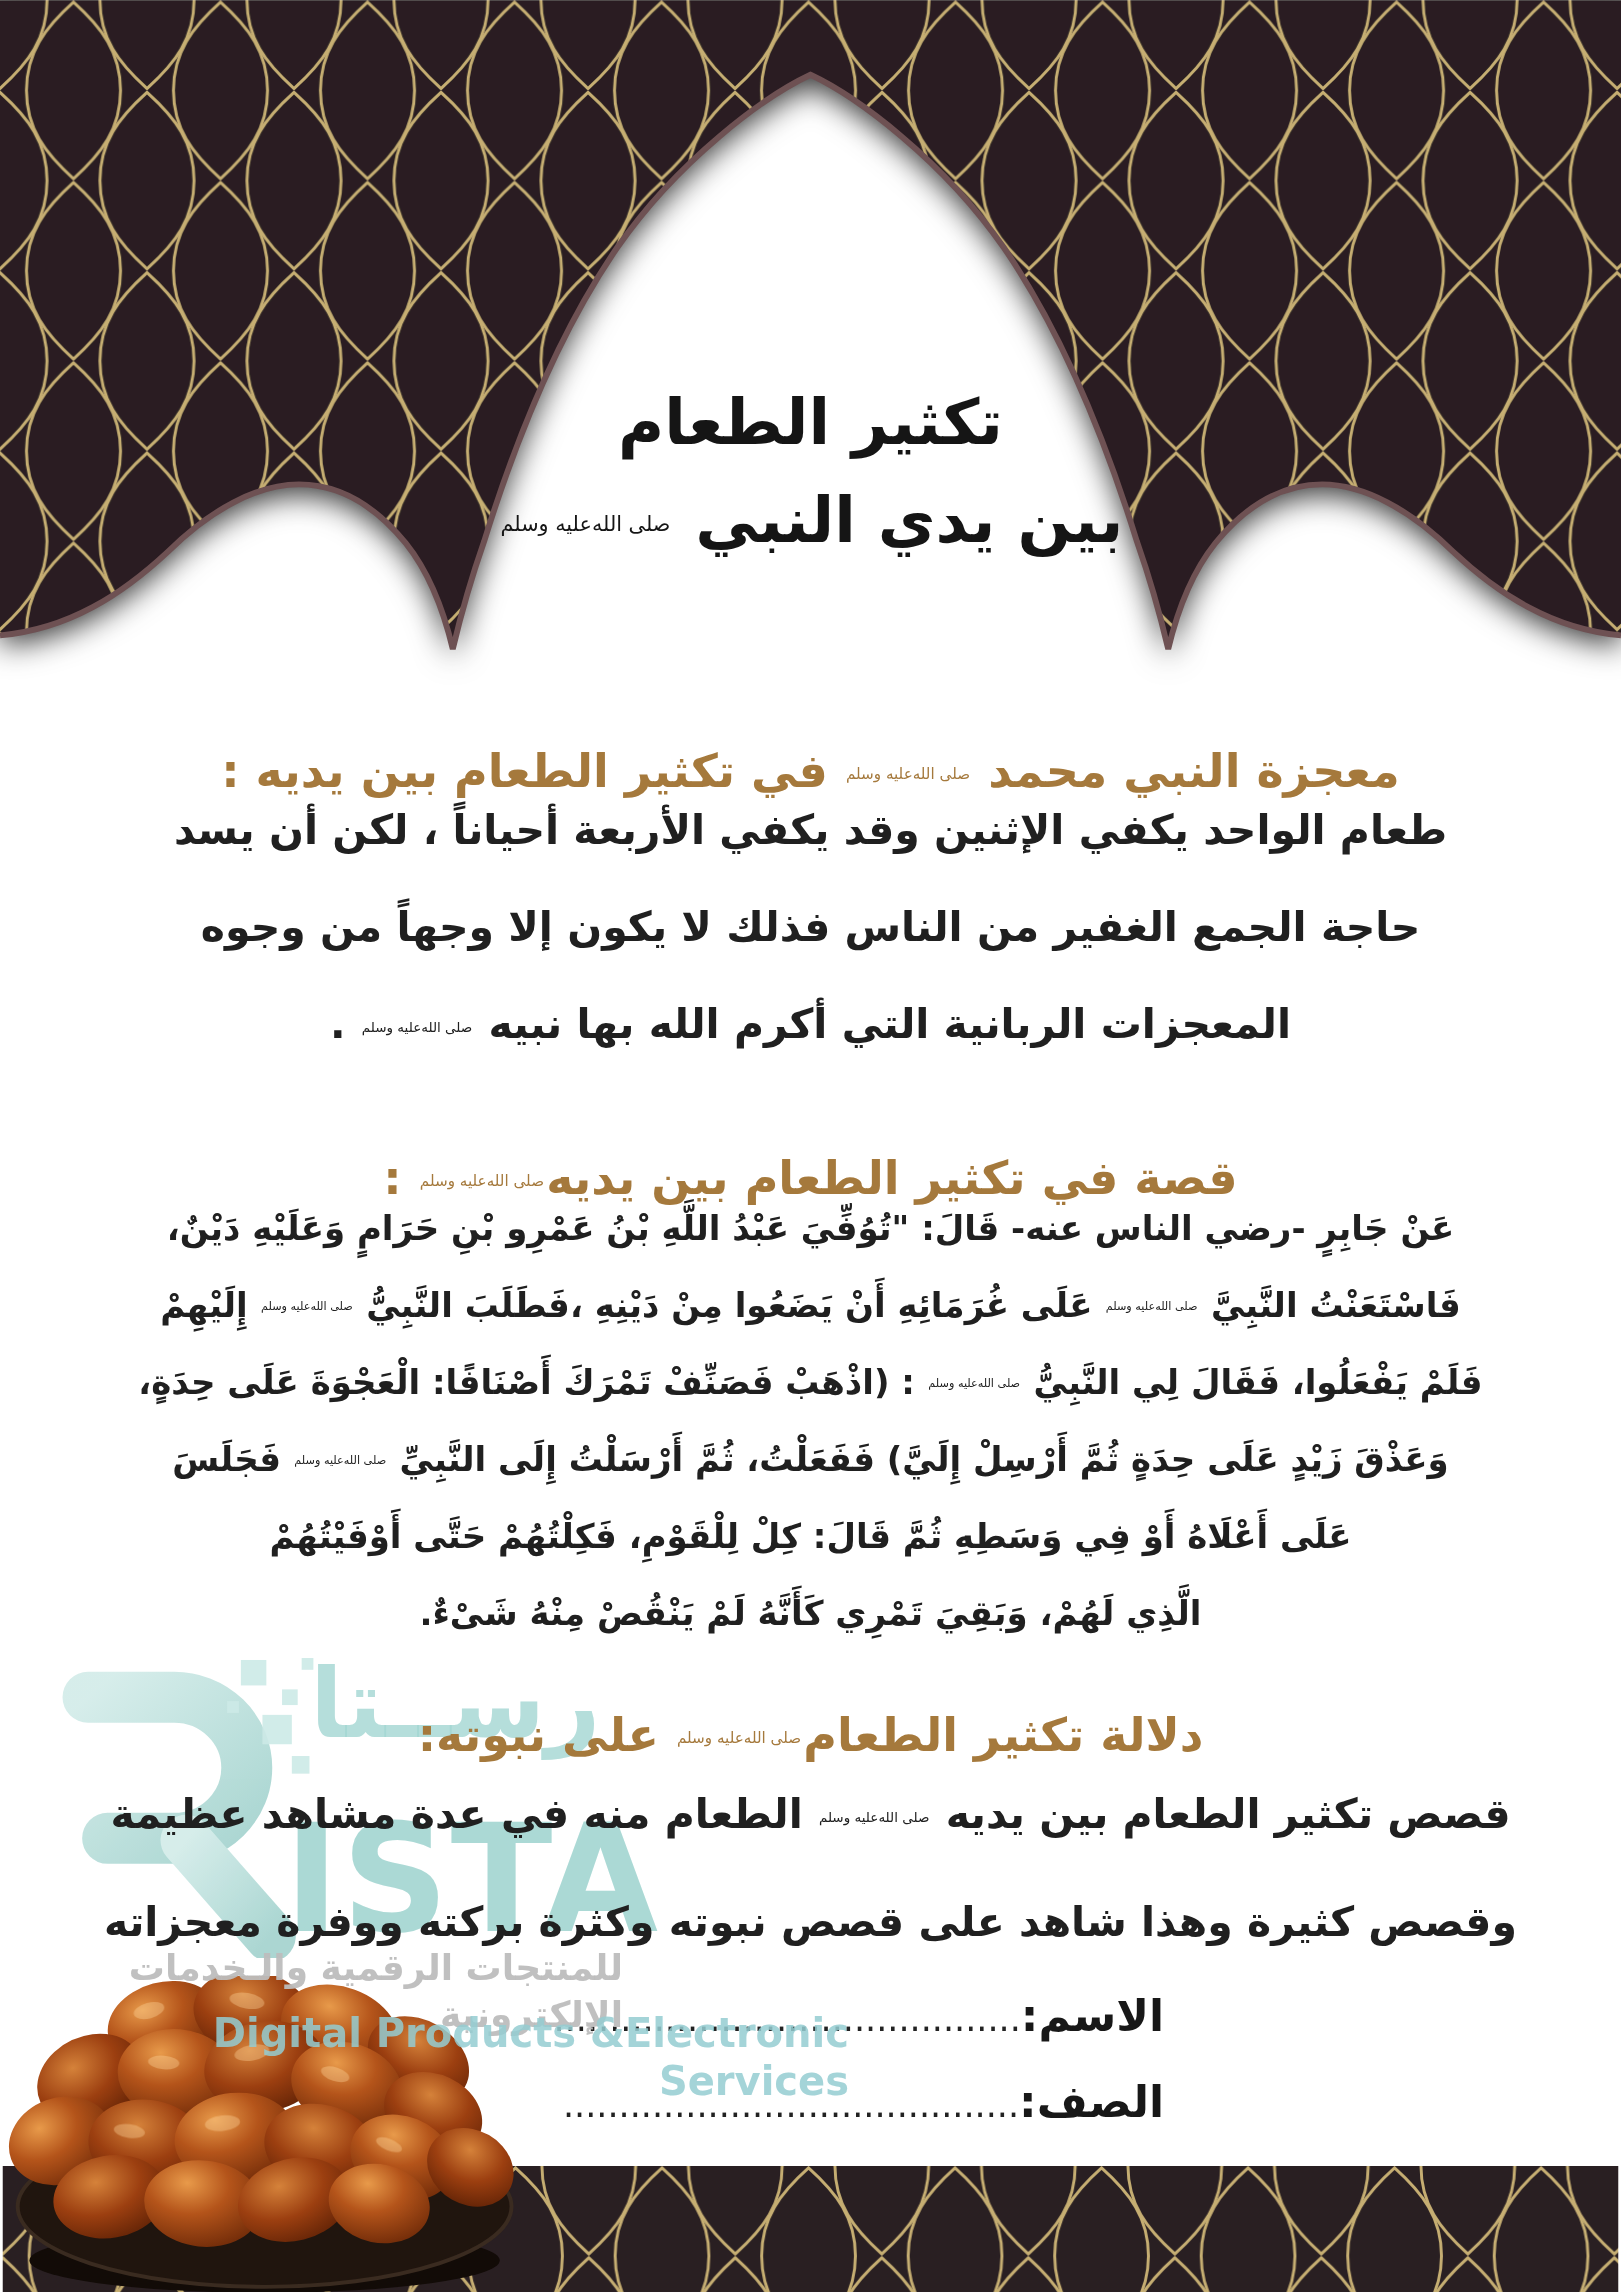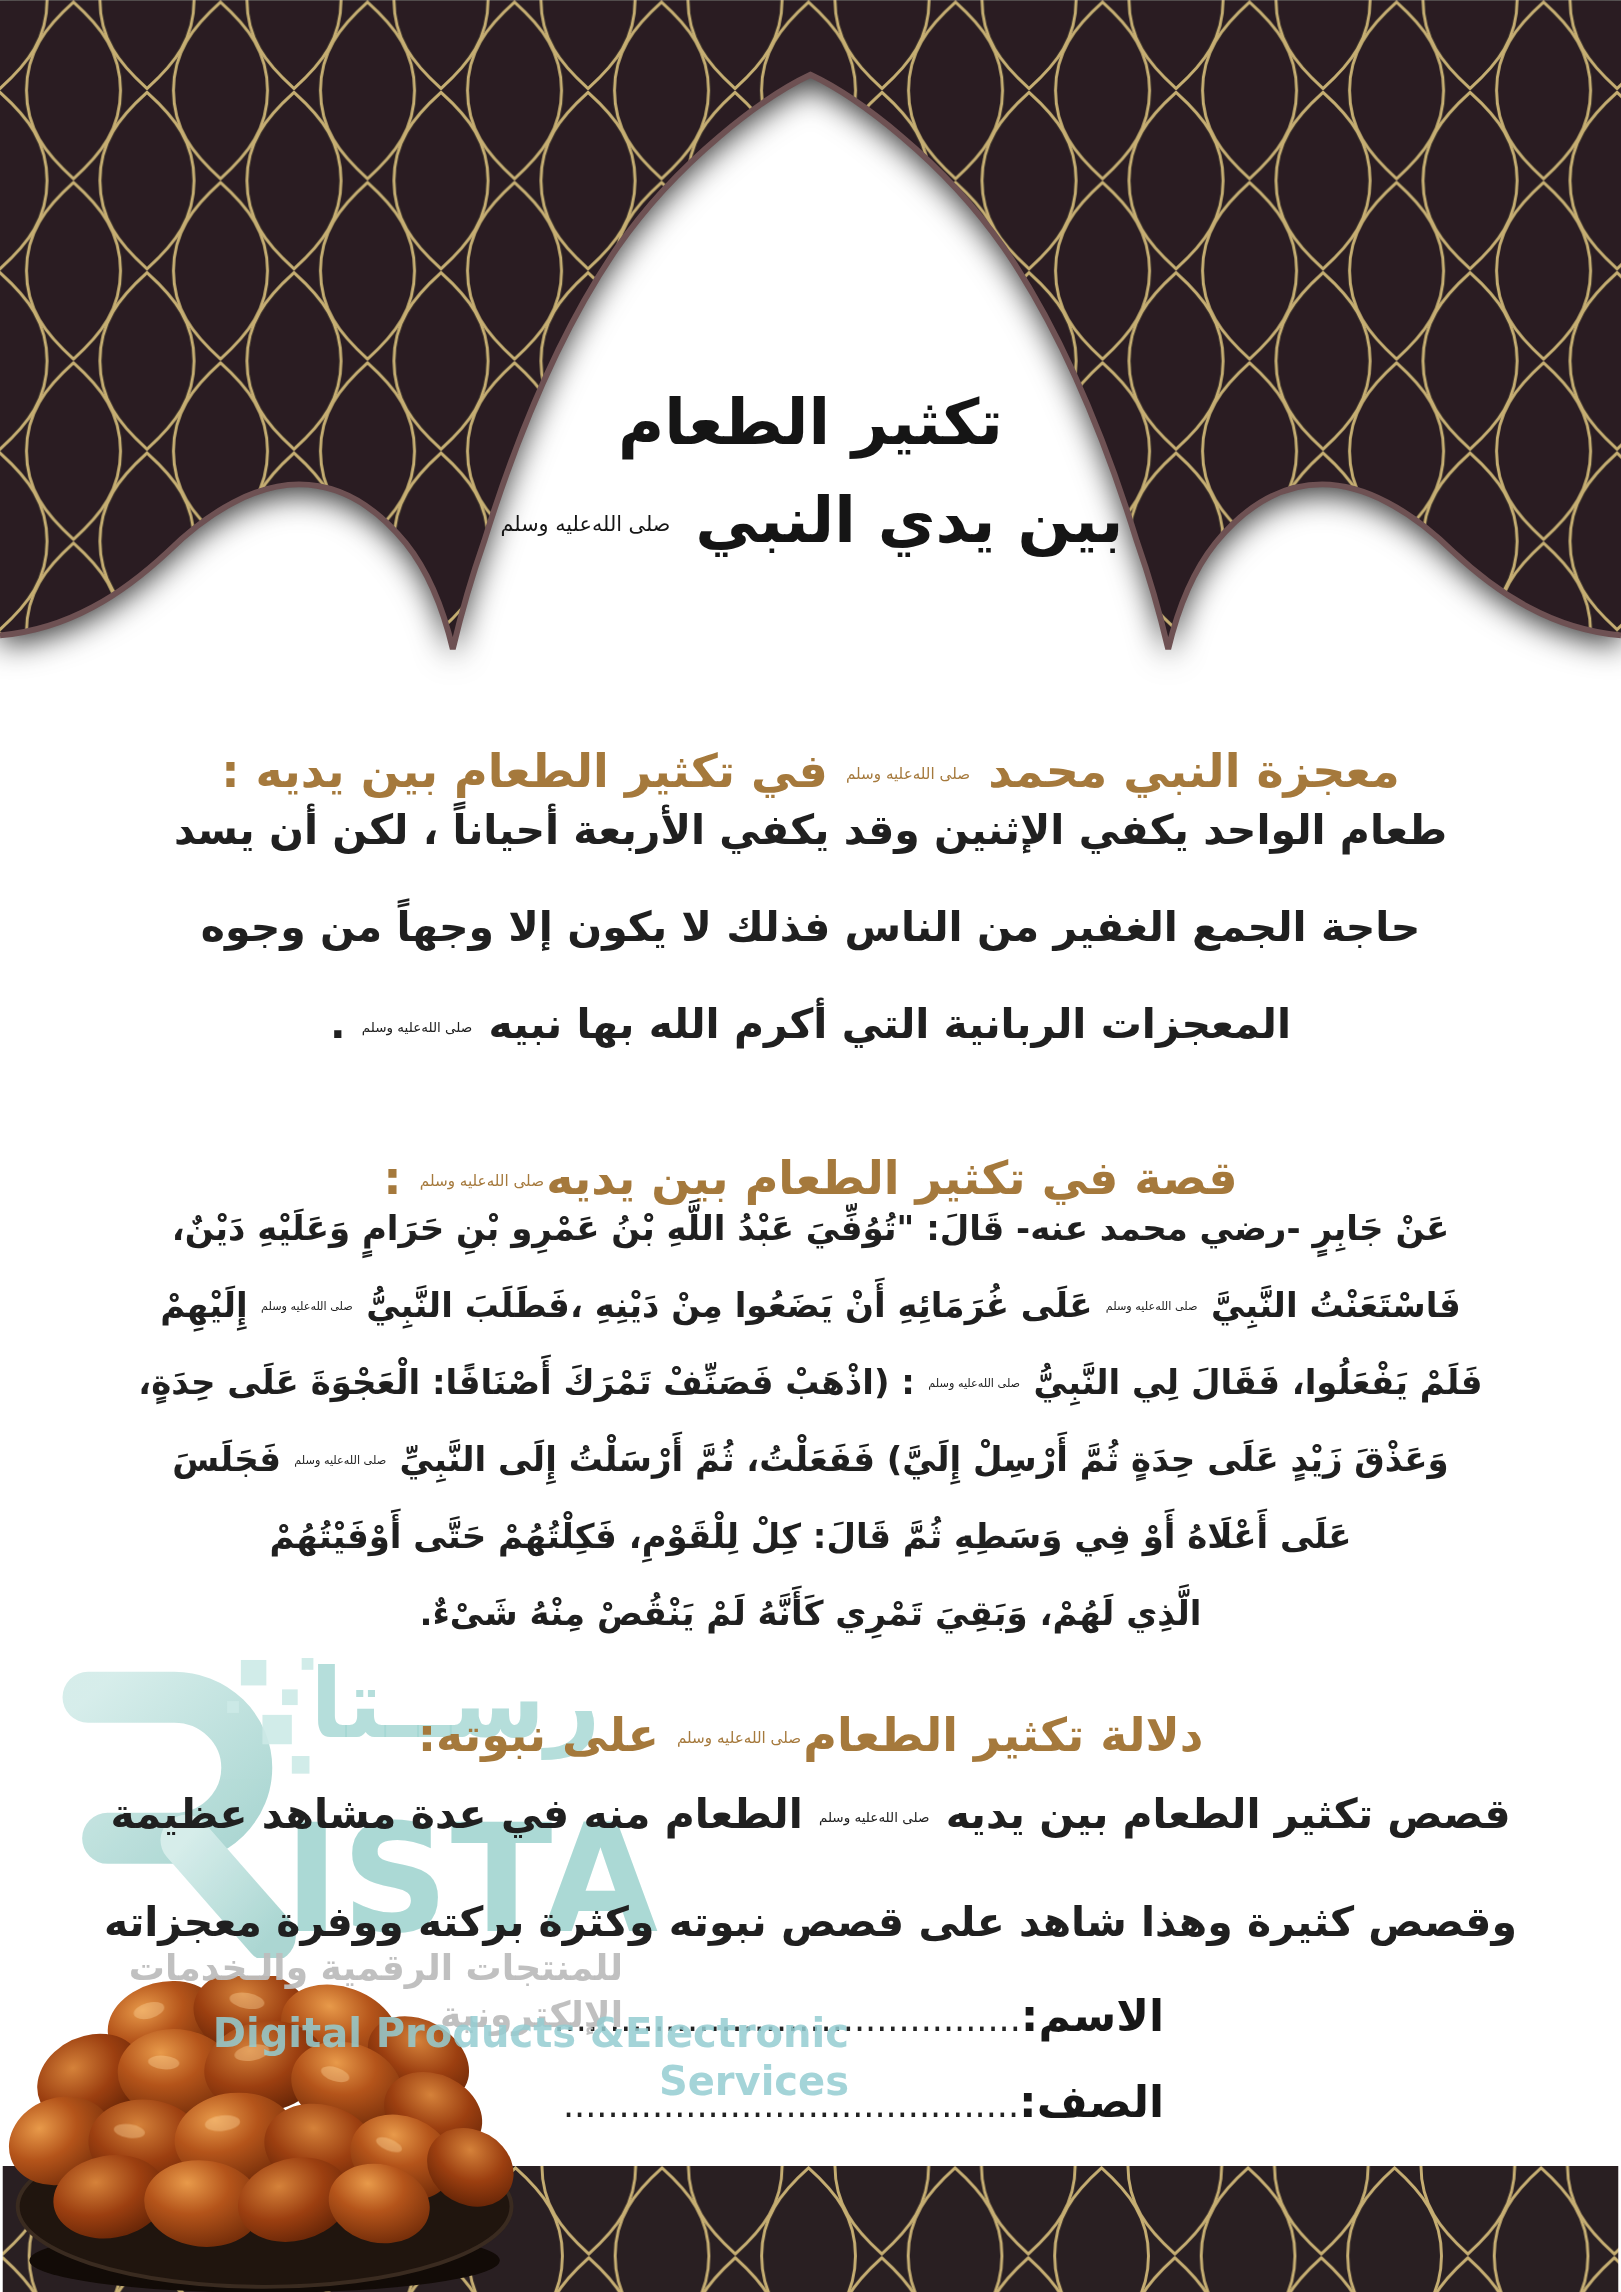--- a/index.html
+++ b/index.html
@@ -126,21 +126,21 @@
           <span>صلى الله</span>
           <span>عليه وسلم</span>
         </span><span> .</span></div>
   </div>
 
   <h2 class="gold h2"><span>قصة في تكثير الطعام بين يديه</span><span class="saw">
         <span>صلى الله</span>
         <span>عليه وسلم</span>
       </span><span> :</span></h2>
   <div class="para hadith">
-    <div><span>عَنْ جَابِرٍ -رضي محمد عنه- قَالَ: "تُوُفِّيَ عَبْدُ اللَّهِ بْنُ عَمْرِو بْنِ حَرَامٍ وَعَلَيْهِ دَيْنٌ،</span></div>
+    <div><span>عَنْ جَابِرٍ -رضي الناس عنه- قَالَ: "تُوُفِّيَ عَبْدُ اللَّهِ بْنُ عَمْرِو بْنِ حَرَامٍ وَعَلَيْهِ دَيْنٌ،</span></div>
     <div><span>فَاسْتَعَنْتُ النَّبِيَّ </span><span class="saw">
           <span>صلى الله</span>
           <span>عليه وسلم</span>
         </span><span> عَلَى غُرَمَائِهِ أَنْ يَضَعُوا مِنْ دَيْنِهِ ،فَطَلَبَ النَّبِيُّ </span><span class="saw">
           <span>صلى الله</span>
           <span>عليه وسلم</span>
         </span><span> إِلَيْهِمْ</span></div>
     <div><span>فَلَمْ يَفْعَلُوا، فَقَالَ لِي النَّبِيُّ </span><span class="saw">
           <span>صلى الله</span>
           <span>عليه وسلم</span>

